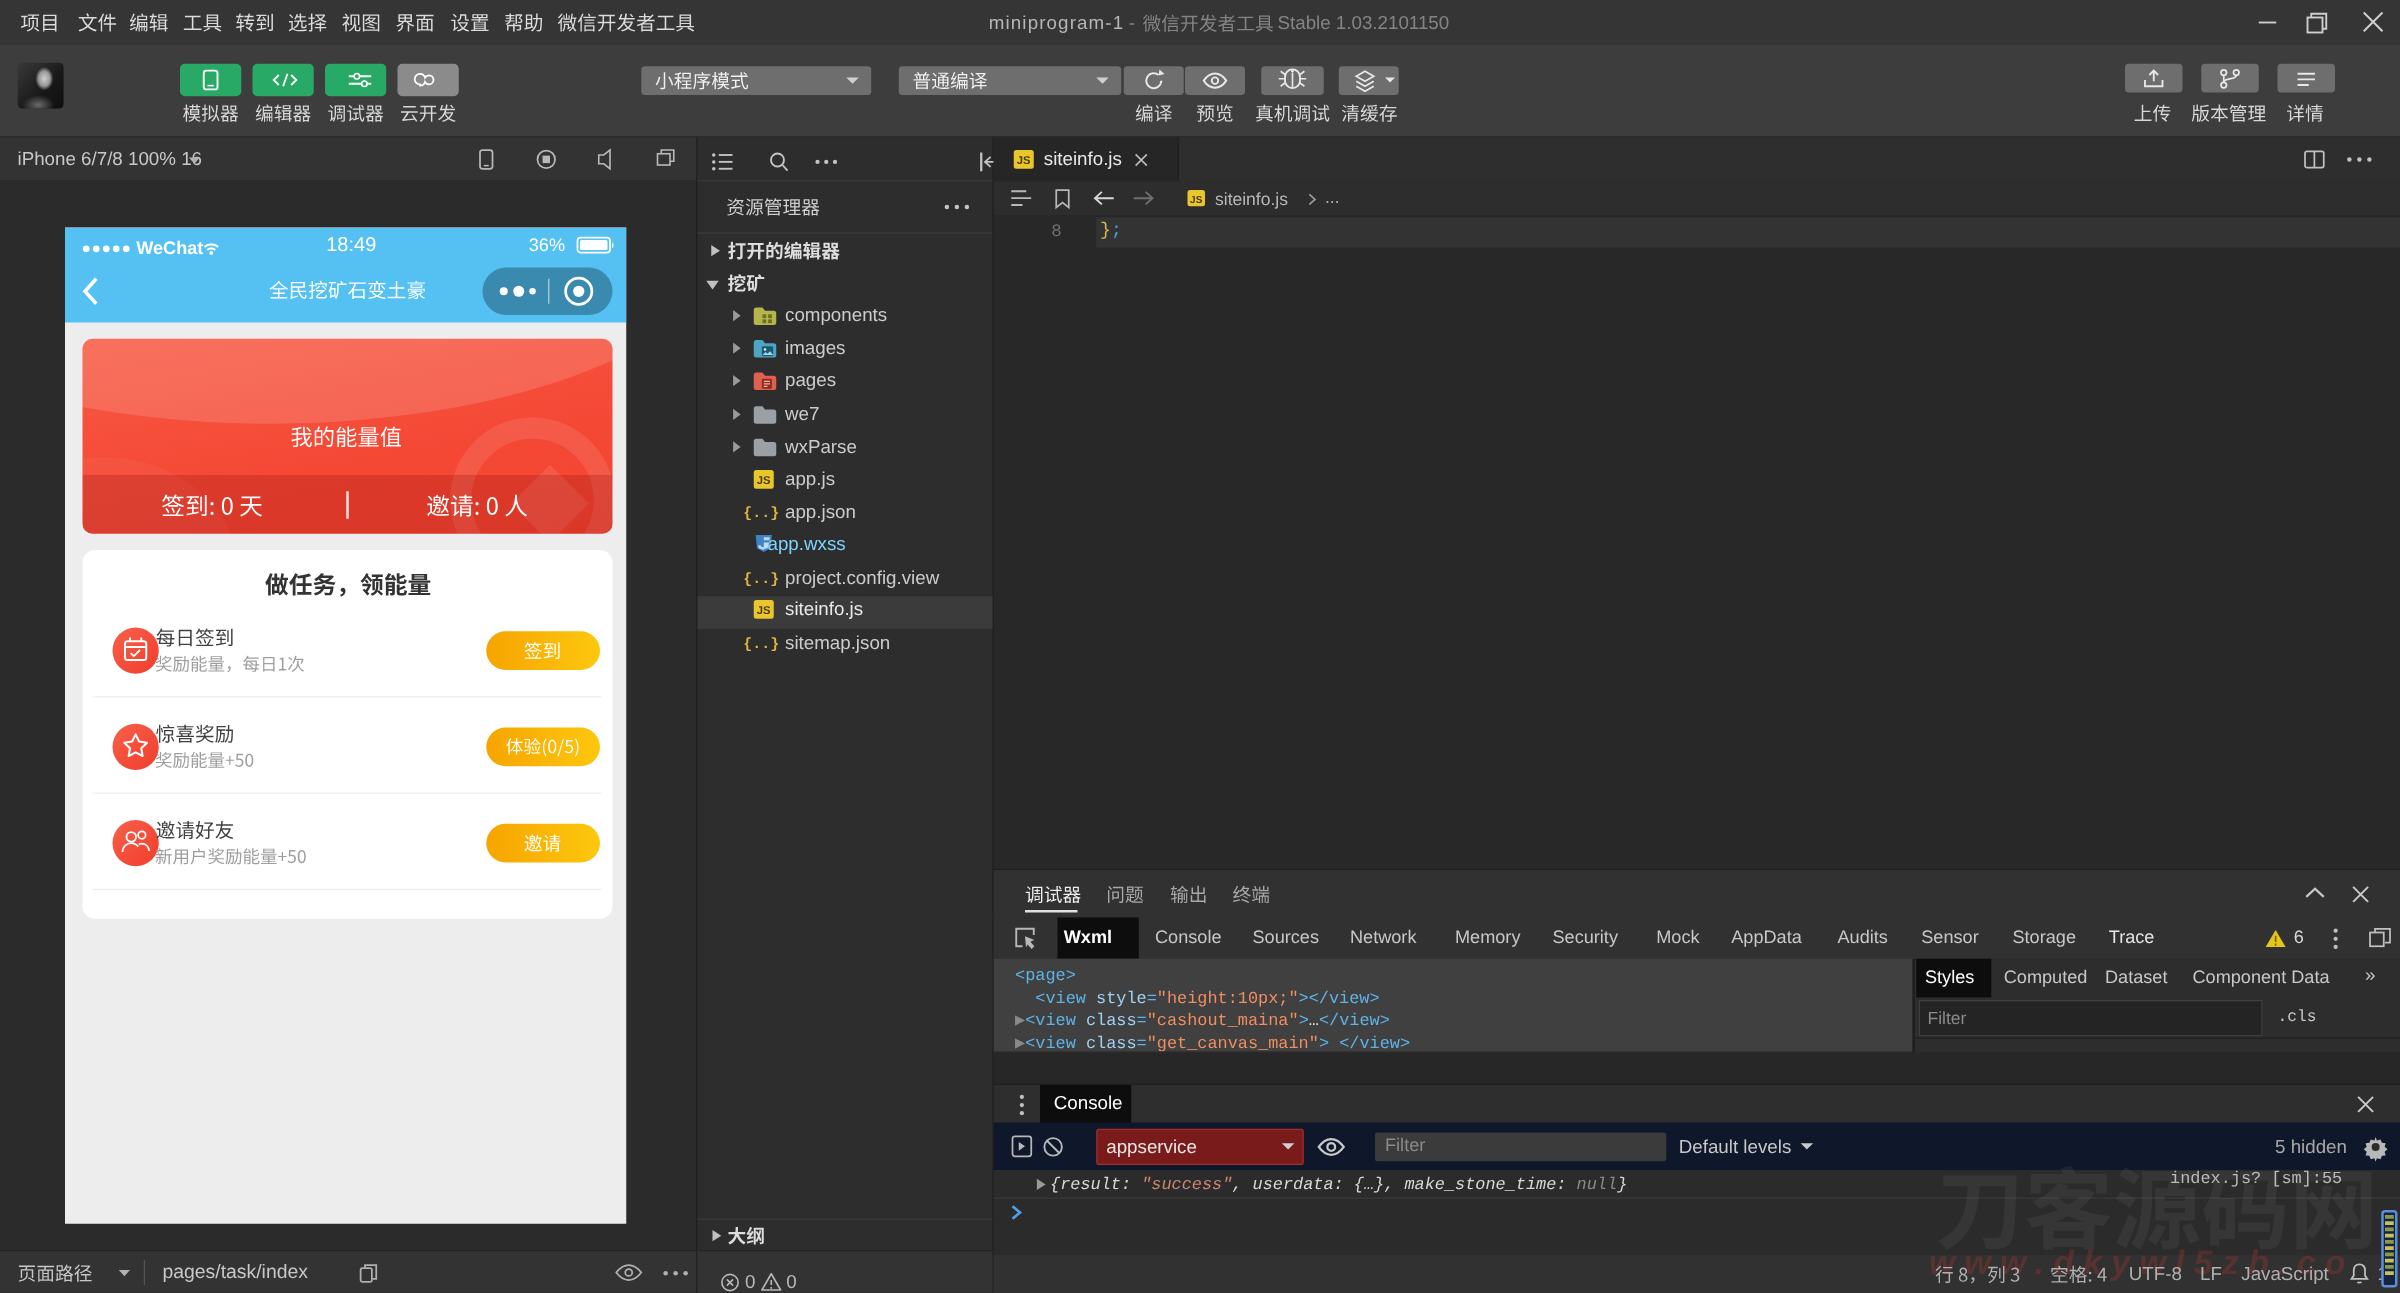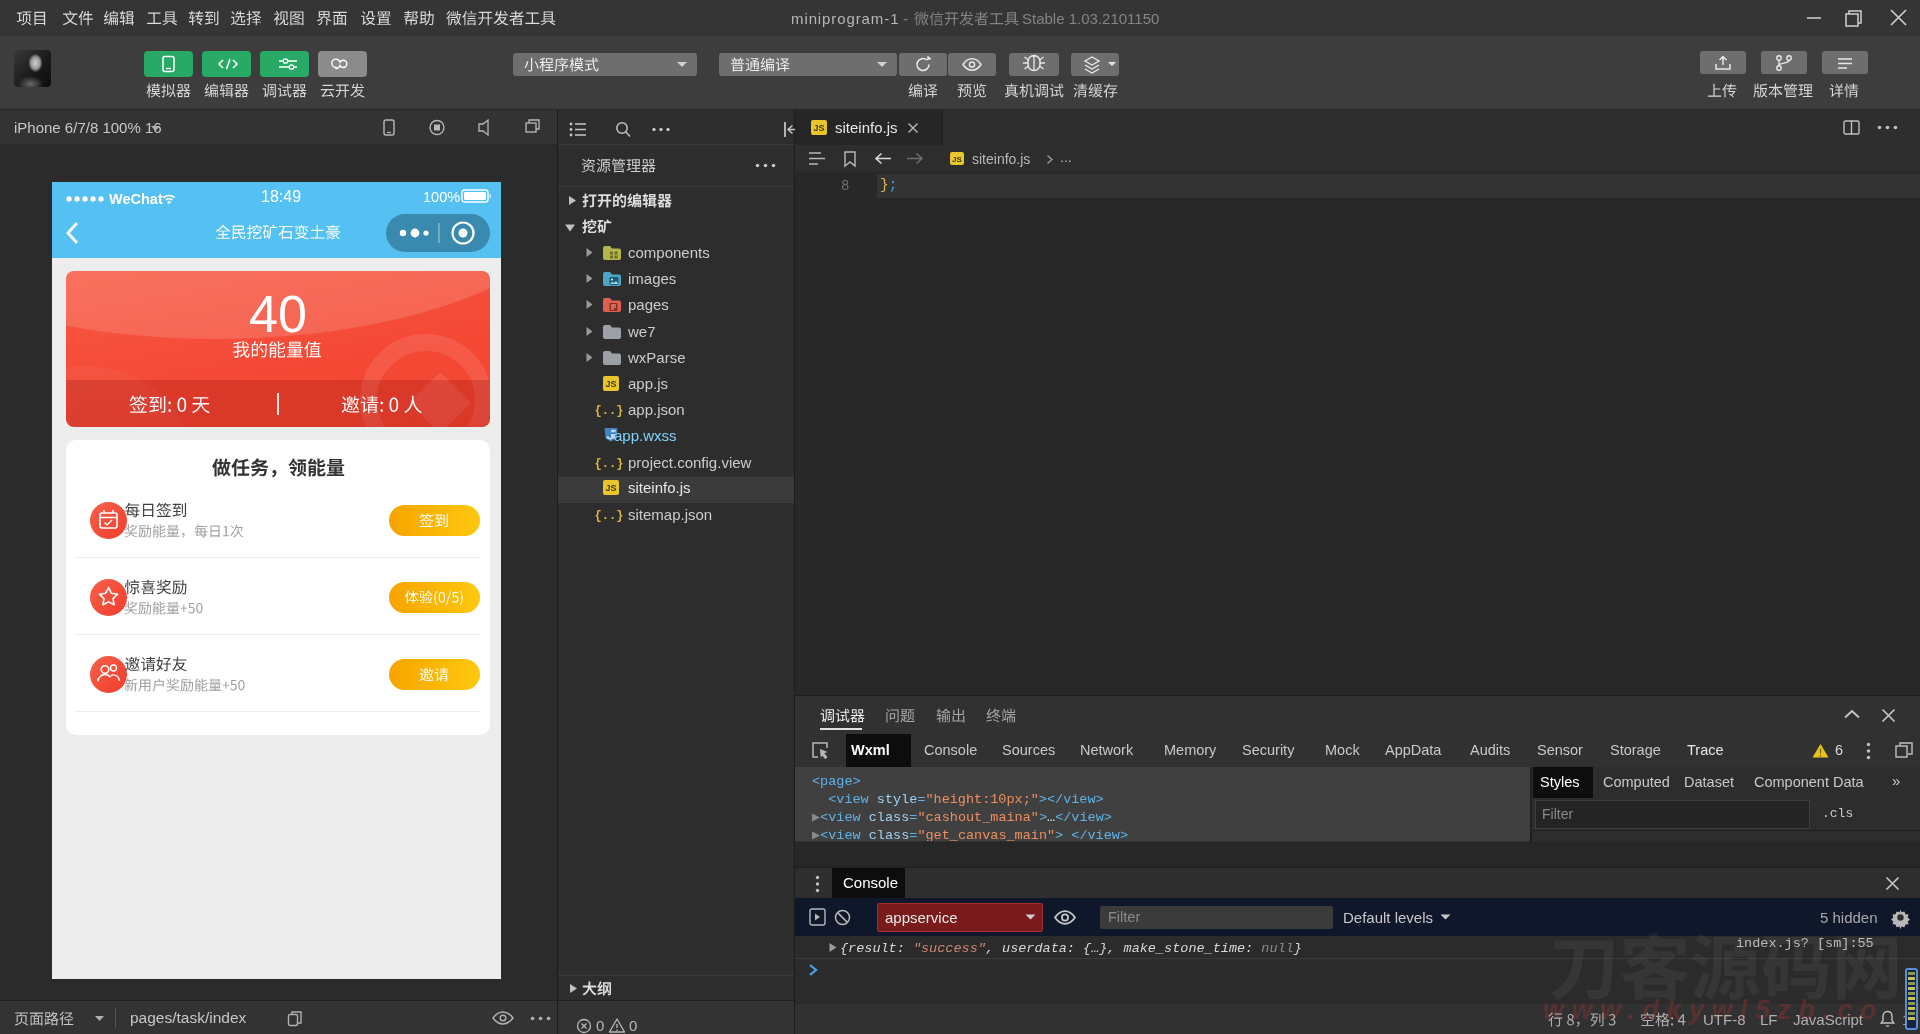--- a/index.html
+++ b/index.html
@@ -205,21 +205,21 @@
           <circle cx="13" cy="9" r="2.7" fill="#fff"></circle>
           <circle cx="21" cy="9" r="2.7" fill="#fff"></circle>
           <circle cx="29" cy="9" r="2.7" fill="#fff"></circle>
           <circle cx="37" cy="9" r="2.7" fill="#fff"></circle>
 <text x="45" y="13.5" font-family="Liberation Sans" font-size="14.5" font-weight="bold" fill="#fff">WeChat</text>
 <path d="M99.5 7.5a8.5 8.5 0 0 1 11 0" stroke="#fff" stroke-width="1.7" fill="none"></path>
           <path d="M101.7 10a5.3 5.3 0 0 1 6.6 0" stroke="#fff" stroke-width="1.7" fill="none"></path>
           <circle cx="105" cy="12.3" r="1.5" fill="#fff"></circle>
 </svg>
 <span class="abs" style="left:209px;top:6px;font-size:16px;color:#fff">18:49</span>
-<span class="abs" style="left:371px;top:7px;font-size:14.5px;color:#fff">100%</span>
+<span class="abs" style="left:371px;top:7px;font-size:14.5px;color:#fff">36%</span>
 <svg style="left:409px;top:7px" width="34" height="15" viewBox="0 0 34 15">
 <rect x="1" y="1" width="26" height="12" rx="2.5" stroke="#fff" stroke-width="1.4" fill="none"></rect>
           <rect x="3" y="3" width="22" height="8" rx="1.3" fill="#fff"></rect>
           <path d="M28.7 5v4.5c1.5-.3 1.5-4.2 0-4.5z" fill="#fff"></path>
 </svg>
 <svg style="left:13px;top:39px" width="14" height="24">
           <path d="M12 2L3 12l9 10" stroke="#fff" stroke-width="2.8" fill="none"></path>
         </svg>
 <svg style="position:absolute;left:162.0px;top:38.8px;" width="128" height="22" viewBox="0 -17.3 128 22.4">
           <path d="M7.9 -13.6C6.3 -11.1 3.3 -8.7 0.4 -7.4C0.7 -7.1 1.1 -6.7 1.2 -6.4C1.9 -6.7 2.5 -7.1 3.2 -7.5V-6.5H7.4V-4H3.2V-2.9H7.4V-0.3H1.2V0.8H14.9V-0.3H8.6V-2.9H12.9V-4H8.6V-6.5H12.9V-7.5C13.6 -7.1 14.2 -6.7 14.8 -6.4C15 -6.7 15.3 -7.1 15.6 -7.4C13 -8.7 10.7 -10.4 8.7 -12.7L8.9 -13.1ZM3.2 -7.5C5 -8.7 6.7 -10.2 8 -11.8C9.5 -10.1 11.1 -8.7 12.9 -7.5Z M17.7 1.4C18.1 1.1 18.7 0.9 23.6 -0.5C23.5 -0.8 23.4 -1.3 23.4 -1.6L19.1 -0.4V-4.4H23.9C24.9 -1.2 26.7 1.1 28.9 1.1C30 1.1 30.5 0.5 30.7 -1.9C30.4 -2 30 -2.2 29.7 -2.4C29.6 -0.8 29.4 -0.1 28.9 -0.1C27.5 -0.1 26 -1.8 25.2 -4.4H30.4V-5.5H24.9C24.7 -6.3 24.6 -7.1 24.5 -8H29.3V-12.6H17.9V-0.9C17.9 -0.2 17.4 0.1 17.1 0.3C17.3 0.5 17.6 1 17.7 1.4ZM23.6 -5.5H19.1V-8H23.3C23.4 -7.1 23.5 -6.3 23.6 -5.5ZM19.1 -11.5H28V-9.1H19.1Z M43 -9.1C44.1 -8.2 45.4 -7 46 -6.2L46.8 -6.9C46.2 -7.7 44.8 -8.9 43.8 -9.7ZM40.9 -9.6C40.1 -8.7 38.8 -7.7 37.6 -7.1C37.8 -6.9 38.2 -6.5 38.4 -6.3C39.6 -7 41 -8.1 41.9 -9.2ZM41.3 -13.3C41.6 -12.8 41.9 -12.1 42.1 -11.6H37.8V-8.9H38.9V-10.6H46V-8.9H47.2V-11.6H43.3L43.4 -11.6C43.2 -12.2 42.8 -13 42.4 -13.6ZM38.5 -6V-4.9H42.9C38.6 -2.1 38.5 -1.3 38.5 -0.6C38.5 0.3 39.2 0.8 40.7 0.8H45.3C46.6 0.8 47.1 0.4 47.2 -2.1C46.9 -2.2 46.5 -2.3 46.2 -2.5C46.1 -0.5 45.9 -0.3 45.3 -0.3H40.7C40 -0.3 39.6 -0.4 39.6 -0.8C39.6 -1.2 40 -1.9 45.5 -5.3C45.6 -5.4 45.6 -5.5 45.7 -5.6L44.9 -6L44.6 -6ZM34.7 -13.4V-10.2H32.7V-9.1H34.7V-5.8L32.6 -5.1L32.9 -4L34.7 -4.5V-0.2C34.7 0.1 34.6 0.1 34.4 0.1C34.2 0.1 33.6 0.1 32.9 0.1C33 0.5 33.2 1 33.2 1.3C34.3 1.3 34.9 1.2 35.3 1C35.7 0.8 35.8 0.5 35.8 -0.2V-4.9L37.5 -5.5L37.3 -6.6L35.8 -6.1V-9.1H37.3V-10.2H35.8V-13.4Z M58.1 -13.1C58.5 -12.5 58.9 -11.8 59.2 -11.3H55.6V-7.1C55.6 -4.8 55.5 -1.7 53.8 0.5C54.1 0.7 54.6 1 54.8 1.2C56.6 -1.1 56.8 -4.6 56.8 -7.1V-10.2H63.2V-11.3H60L60.4 -11.5C60.2 -12.1 59.7 -12.9 59.2 -13.5ZM48.8 -12.6V-11.5H50.8C50.4 -9 49.6 -6.8 48.5 -5.2C48.7 -4.9 49 -4.2 49 -3.9C49.3 -4.3 49.6 -4.8 49.9 -5.3V0.5H50.9V-0.7H54.3V-7.7H50.9C51.4 -8.9 51.7 -10.2 52 -11.5H54.7V-12.6ZM50.9 -6.6H53.2V-1.8H50.9Z M65.1 -12.2V-11.1H69.6C68.7 -8.2 66.9 -5.2 64.4 -3.3C64.7 -3.1 65 -2.6 65.2 -2.4C66.2 -3.1 67.1 -4.1 67.9 -5.1V1.3H69.1V0.2H76.7V1.2H78V-6.8H69.1C69.9 -8.2 70.5 -9.6 71 -11.1H79V-12.2ZM69.1 -1V-5.7H76.7V-1Z M83.6 -10.1C83.1 -8.9 82.3 -7.8 81.4 -7C81.7 -6.9 82.1 -6.5 82.4 -6.4C83.2 -7.2 84.1 -8.5 84.6 -9.8ZM91.1 -9.5C92 -8.5 93.2 -7.2 93.8 -6.3L94.7 -7C94.2 -7.8 93 -9.1 92 -10ZM86.9 -13.3C87.2 -12.8 87.5 -12.3 87.7 -11.8H81.1V-10.7H85.6V-5.9H86.8V-10.7H89.2V-5.9H90.4V-10.7H94.9V-11.8H89.1C88.9 -12.3 88.4 -13.1 88.1 -13.6ZM82.1 -5.4V-4.4H83.4C84.3 -3.1 85.4 -2 86.8 -1.2C85 -0.5 82.9 -0 80.8 0.3C81 0.5 81.3 1 81.4 1.3C83.7 0.9 86 0.4 88 -0.5C89.9 0.4 92.1 1 94.6 1.3C94.8 1 95 0.5 95.3 0.3C93 0 91 -0.5 89.2 -1.2C90.9 -2.1 92.3 -3.4 93.2 -4.9L92.4 -5.5L92.2 -5.4ZM84.7 -4.4H91.3C90.5 -3.3 89.4 -2.4 88 -1.7C86.7 -2.4 85.6 -3.3 84.7 -4.4Z M103.3 -13.4V-8.3H97.9V-7.1H103.3V-0.6H96.8V0.6H111.2V-0.6H104.6V-7.1H110.2V-8.3H104.6V-13.4Z M113.2 -7.2V-4.7H114.2V-6.4H125.8V-4.8H126.9V-7.2ZM116.4 -9.9H123.7V-8.8H116.4ZM115.2 -10.6V-8H125V-10.6ZM124.9 -4.5C123.9 -4 122.4 -3.3 121.1 -2.9C120.8 -3.5 120.3 -4 119.7 -4.5L120.2 -4.7H124.8V-5.6H115.2V-4.7H118.6C117.2 -4.2 115.4 -3.8 113.8 -3.5C114 -3.4 114.2 -2.9 114.3 -2.8C115.7 -3.1 117.4 -3.5 118.8 -4.1C119 -4 119.2 -3.8 119.3 -3.6C118 -2.7 115.6 -2 113.6 -1.7C113.8 -1.5 114 -1.2 114.1 -1C116 -1.3 118.4 -2.2 119.8 -3.2C119.9 -2.9 120.1 -2.8 120.2 -2.5C118.7 -1.2 115.8 -0.2 113.2 0.3C113.4 0.4 113.6 0.8 113.8 1.1C116.2 0.6 118.8 -0.5 120.5 -1.8C120.8 -0.9 120.6 -0.2 120.2 0.1C119.9 0.3 119.7 0.3 119.3 0.3C119 0.3 118.6 0.3 118.1 0.2C118.3 0.5 118.4 0.9 118.4 1.2C118.8 1.2 119.2 1.2 119.5 1.2C120.1 1.2 120.5 1.1 120.9 0.8C121.6 0.3 121.9 -0.8 121.5 -2.1L122.5 -2.4C123.3 -0.8 124.6 0.4 126.4 1C126.5 0.7 126.8 0.3 127.1 0.1C125.4 -0.4 124.1 -1.4 123.4 -2.8C124.2 -3.1 125 -3.4 125.7 -3.8ZM119.1 -13.3C119.3 -13 119.5 -12.6 119.6 -12.3H112.9V-11.4H127.1V-12.3H121C120.8 -12.7 120.6 -13.2 120.3 -13.6Z" fill="#ffffff"></path>
@@ -233,21 +233,20 @@
 <circle cx="77" cy="19" r="10.5" stroke="#fff" stroke-width="2.2" fill="none"></circle>
           <circle cx="77" cy="19" r="4.5" fill="#fff"></circle>
 </svg>
 </div>
 <div id="redcard">
 <div class="abs" style="left:-230px;top:-262px;width:760px;height:330px;border-radius:50%;background:rgba(255,255,255,0.14)"></div>
 <div class="abs" style="left:-90px;top:95px;width:215px;height:185px;border-radius:50%;background:rgba(255,255,255,0.045)"></div>
 <div class="abs" style="left:294px;top:63px;width:132px;height:132px;border-radius:50%;border:17px solid rgba(255,255,255,0.10)"></div>
 <div class="abs" style="left:352px;top:110px;width:44px;height:44px;background:rgba(255,255,255,0.10);transform:rotate(45deg)"></div>
 <div id="redstrip"></div>
-<div class="abs" style="left:0;top:13px;width:424px;text-align:center;font-size:52px;color:#fff;font-weight:500">40</div>
 <svg style="position:absolute;left:166.0px;top:66.4px;" width="90" height="25" viewBox="0 -19.4 90 25.2">
           <path d="M12.7 -13.9C13.7 -13 14.9 -11.7 15.5 -10.8L16.6 -11.6C16 -12.5 14.7 -13.8 13.7 -14.7ZM15 -7.7C14.4 -6.5 13.6 -5.4 12.6 -4.4C12.3 -5.6 12 -7 11.9 -8.5H17V-9.8H11.7C11.6 -11.4 11.5 -13.2 11.5 -15H10.1C10.1 -13.2 10.2 -11.4 10.3 -9.8H6.2V-13C7.3 -13.2 8.4 -13.5 9.2 -13.8L8.3 -14.9C6.6 -14.3 3.6 -13.6 1.1 -13.3C1.3 -12.9 1.5 -12.5 1.5 -12.1C2.6 -12.3 3.7 -12.5 4.9 -12.7V-9.8H1V-8.5H4.9V-5.3L0.7 -4.5L1.1 -3.1L4.9 -4V-0.3C4.9 0 4.8 0.1 4.4 0.1C4.1 0.1 3.1 0.1 1.9 0.1C2.1 0.5 2.3 1.1 2.4 1.5C3.9 1.5 4.9 1.4 5.4 1.2C6 1 6.2 0.6 6.2 -0.3V-4.3L9.5 -5.1L9.4 -6.3L6.2 -5.6V-8.5H10.5C10.7 -6.6 11 -4.8 11.5 -3.2C10.2 -2.1 8.7 -1 7.2 -0.3C7.5 -0 7.9 0.4 8.1 0.8C9.5 0.1 10.8 -0.8 11.9 -1.9C12.7 0.2 13.9 1.5 15.3 1.5C16.6 1.5 17.1 0.6 17.4 -2.4C17 -2.5 16.5 -2.8 16.2 -3.1C16.1 -0.8 15.9 0.1 15.4 0.1C14.5 0.1 13.7 -1 13 -2.9C14.3 -4.2 15.4 -5.7 16.2 -7.2Z M27.9 -7.6C28.9 -6.3 30.1 -4.5 30.7 -3.4L31.8 -4.1C31.2 -5.2 30 -6.9 29 -8.2ZM22.3 -15.2C22.2 -14.3 21.9 -13.1 21.6 -12.2H19.6V1H20.8V-0.4H25.8V-12.2H22.8C23.1 -13 23.5 -14 23.8 -14.9ZM20.8 -11H24.6V-7.2H20.8ZM20.8 -1.7V-6H24.6V-1.7ZM28.8 -15.2C28.2 -12.7 27.2 -10.2 26 -8.6C26.3 -8.4 26.9 -8.1 27.1 -7.8C27.7 -8.7 28.3 -9.8 28.8 -11H33.4C33.2 -3.8 32.9 -1 32.3 -0.4C32.1 -0.2 31.9 -0.1 31.6 -0.1C31.1 -0.1 30.1 -0.1 28.9 -0.2C29.1 0.1 29.3 0.7 29.3 1.1C30.3 1.1 31.4 1.2 32 1.1C32.7 1 33 0.9 33.5 0.3C34.2 -0.5 34.4 -3.3 34.7 -11.6C34.7 -11.8 34.7 -12.3 34.7 -12.3H29.3C29.6 -13.1 29.8 -14 30.1 -14.9Z M42.9 -7.6V-6H39.1V-7.6ZM37.8 -8.7V1.4H39.1V-2.2H42.9V-0.1C42.9 0.1 42.8 0.2 42.6 0.2C42.3 0.2 41.6 0.2 40.7 0.1C40.9 0.5 41.1 1 41.2 1.4C42.3 1.4 43.1 1.4 43.6 1.2C44.1 1 44.2 0.6 44.2 -0.1V-8.7ZM39.1 -4.9H42.9V-3.3H39.1ZM51.4 -13.8C50.4 -13.2 48.8 -12.6 47.2 -12.1V-15.1H45.9V-9.1C45.9 -7.6 46.4 -7.2 48.1 -7.2C48.5 -7.2 50.8 -7.2 51.2 -7.2C52.6 -7.2 53 -7.8 53.2 -10C52.8 -10.1 52.3 -10.3 52 -10.5C51.9 -8.7 51.8 -8.4 51.1 -8.4C50.6 -8.4 48.6 -8.4 48.2 -8.4C47.4 -8.4 47.2 -8.5 47.2 -9.1V-11C49 -11.5 50.9 -12.1 52.3 -12.8ZM51.7 -5.7C50.6 -5.1 48.9 -4.4 47.2 -3.8V-6.7H45.9V-0.6C45.9 0.9 46.4 1.3 48.1 1.3C48.5 1.3 50.9 1.3 51.3 1.3C52.8 1.3 53.2 0.6 53.3 -1.8C53 -1.9 52.4 -2.1 52.1 -2.3C52.1 -0.3 51.9 0.1 51.2 0.1C50.7 0.1 48.7 0.1 48.3 0.1C47.4 0.1 47.2 -0 47.2 -0.6V-2.7C49.1 -3.2 51.1 -3.9 52.5 -4.7ZM37.5 -10C37.9 -10.1 38.5 -10.2 43.5 -10.5C43.6 -10.2 43.8 -9.9 43.9 -9.6L45 -10.1C44.7 -11.2 43.6 -12.8 42.7 -14L41.6 -13.6C42.1 -13 42.5 -12.3 42.9 -11.6L39 -11.4C39.7 -12.3 40.5 -13.5 41.2 -14.7L39.8 -15.2C39.2 -13.8 38.2 -12.3 37.9 -12C37.6 -11.6 37.3 -11.3 37 -11.2C37.2 -10.9 37.4 -10.2 37.5 -10Z M58.5 -12H67.4V-11H58.5ZM58.5 -13.7H67.4V-12.8H58.5ZM57.2 -14.5V-10.2H68.8V-14.5ZM54.9 -9.4V-8.4H71.1V-9.4ZM58.1 -4.9H62.3V-3.9H58.1ZM63.6 -4.9H68V-3.9H63.6ZM58.1 -6.7H62.3V-5.7H58.1ZM63.6 -6.7H68V-5.7H63.6ZM54.8 -0.1V1H71.2V-0.1H63.6V-1.1H69.7V-2.1H63.6V-3H69.3V-7.6H56.9V-3H62.3V-2.1H56.4V-1.1H62.3V-0.1Z M82.8 -15.1C82.7 -14.6 82.6 -13.9 82.5 -13.3H77.9V-12.1H82.3C82.2 -11.5 82.1 -10.9 82 -10.4H78.9V-0.3H77.1V0.9H89.2V-0.3H87.6V-10.4H83.2C83.4 -10.9 83.5 -11.5 83.6 -12.1H88.7V-13.3H83.9L84.2 -15ZM80.1 -0.3V-1.7H86.4V-0.3ZM80.1 -6.8H86.4V-5.3H80.1ZM80.1 -7.8V-9.3H86.4V-7.8ZM80.1 -4.3H86.4V-2.7H80.1ZM76.8 -15.1C75.8 -12.4 74.2 -9.7 72.6 -7.9C72.8 -7.6 73.2 -6.9 73.3 -6.6C73.9 -7.2 74.4 -7.8 74.9 -8.5V1.4H76.1V-10.6C76.8 -11.9 77.5 -13.3 78 -14.7Z" fill="#ffffff"></path>
         </svg>
 <svg style="position:absolute;left:63.3px;top:119.7px;" width="81" height="27" viewBox="0 -20.5 81 26.6">
           <path d="M8.1 -5.3C8.7 -4.1 9.5 -2.4 9.7 -1.4L10.9 -1.9C10.7 -2.9 9.9 -4.5 9.2 -5.7ZM3.3 -4.8C4.2 -3.6 5.1 -2.1 5.4 -1.1L6.6 -1.7C6.3 -2.6 5.3 -4.2 4.5 -5.3ZM13.3 -7.7H5.6V-6.4H13.3ZM10.9 -16.1C10.4 -14.7 9.6 -13.3 8.5 -12.4C8.7 -12.3 9.1 -12.1 9.3 -11.9C7.4 -9.8 3.9 -8 0.7 -7C1 -6.7 1.3 -6.3 1.5 -5.9C2.9 -6.3 4.3 -6.9 5.6 -7.7C7 -8.4 8.4 -9.4 9.5 -10.4C11.5 -8.6 14.7 -6.9 17.4 -6.1C17.6 -6.4 18 -7 18.3 -7.2C15.5 -7.9 12.1 -9.5 10.3 -11.1L10.7 -11.6L10 -12C10.3 -12.3 10.6 -12.7 10.9 -13.1H12.6C13.3 -12.3 13.9 -11.2 14.1 -10.6L15.5 -10.9C15.2 -11.5 14.7 -12.4 14.2 -13.1H17.8V-14.3H11.6C11.9 -14.8 12.1 -15.2 12.3 -15.7ZM3.5 -16.1C2.9 -14.2 1.9 -12.3 0.7 -11.1C1 -10.9 1.6 -10.5 1.9 -10.3C2.5 -11.1 3.2 -12 3.7 -13.1H4.6C5.1 -12.3 5.5 -11.3 5.7 -10.6L7 -11C6.8 -11.6 6.4 -12.4 6 -13.1H9.1V-14.3H4.3C4.5 -14.8 4.7 -15.2 4.9 -15.7ZM14.4 -5.6C13.6 -3.8 12.5 -1.7 11.4 -0.2H1.2V1H17.7V-0.2H13C13.9 -1.7 14.9 -3.6 15.7 -5.3Z M31.2 -14.3V-2.8H32.5V-14.3ZM34.9 -15.7V-0.7C34.9 -0.4 34.8 -0.3 34.5 -0.3C34.2 -0.3 33.2 -0.3 32 -0.3C32.3 0.1 32.5 0.7 32.6 1.1C34 1.1 35 1.1 35.5 0.8C36.1 0.6 36.3 0.2 36.3 -0.7V-15.7ZM20.2 -0.8 20.5 0.6C23 0.1 26.6 -0.6 30 -1.3L29.9 -2.5L25.9 -1.8V-4.8H29.7V-6H25.9V-8.1H24.6V-6H20.8V-4.8H24.6V-1.6ZM21.3 -8.3C21.7 -8.5 22.4 -8.6 28.4 -9.2C28.6 -8.8 28.9 -8.4 29 -8L30.1 -8.7C29.6 -9.8 28.3 -11.6 27.2 -12.8L26.2 -12.2C26.7 -11.6 27.2 -11 27.6 -10.3L22.8 -9.9C23.5 -10.9 24.3 -12.2 25 -13.5H30.1V-14.7H20.3V-13.5H23.4C22.8 -12.1 22 -10.9 21.7 -10.5C21.4 -10.1 21.1 -9.7 20.8 -9.7C21 -9.3 21.2 -8.6 21.3 -8.3Z M40.6 -7.4C41.3 -7.4 41.9 -7.9 41.9 -8.7C41.9 -9.5 41.3 -10.1 40.6 -10.1C39.9 -10.1 39.4 -9.5 39.4 -8.7C39.4 -7.9 39.9 -7.4 40.6 -7.4ZM40.6 0.2C41.3 0.2 41.9 -0.3 41.9 -1.1C41.9 -1.9 41.3 -2.4 40.6 -2.4C39.9 -2.4 39.4 -1.9 39.4 -1.1C39.4 -0.3 39.9 0.2 40.6 0.2Z M52.8 0.2C55.5 0.2 57.2 -2.1 57.2 -7C57.2 -11.8 55.5 -14.2 52.8 -14.2C50.2 -14.2 48.5 -11.8 48.5 -7C48.5 -2.1 50.2 0.2 52.8 0.2ZM52.8 -1.2C51.2 -1.2 50.2 -2.9 50.2 -7C50.2 -11.1 51.2 -12.8 52.8 -12.8C54.4 -12.8 55.5 -11.1 55.5 -7C55.5 -2.9 54.4 -1.2 52.8 -1.2Z M63.6 -8.6V-7.2H70.6C69.9 -4.5 68 -1.7 63.1 0.3C63.4 0.6 63.9 1.1 64.1 1.5C68.9 -0.5 71 -3.3 71.9 -6.1C73.4 -2.4 75.9 0.2 79.7 1.5C79.9 1.1 80.4 0.5 80.7 0.2C76.8 -0.9 74.2 -3.6 72.9 -7.2H80.1V-8.6H72.4C72.4 -9.4 72.5 -10.1 72.5 -10.8V-13.1H79.3V-14.5H64.3V-13.1H71V-10.8C71 -10.1 70.9 -9.4 70.9 -8.6Z" fill="#ffffff"></path>
         </svg>
 <div class="abs" style="left:211px;top:122px;width:1.5px;height:22px;background:rgba(255,255,255,0.85)"></div>
 <svg style="position:absolute;left:275.3px;top:119.7px;" width="81" height="27" viewBox="0 -20.5 81 26.6">
           <path d="M7.1 -11.3H10.2V-10.1H7.1ZM7.1 -13.3H10.2V-12.2H7.1ZM1.3 -14.5C2.3 -13.5 3.4 -12.1 3.9 -11.2L5.1 -11.9C4.6 -12.8 3.4 -14.2 2.4 -15.2ZM7.7 -8.7C7.8 -8.5 8 -8.2 8.2 -7.9H5.3V-6.9H7.1C7 -4.9 6.6 -3.2 5.3 -2.3C5.5 -2.1 5.9 -1.7 6 -1.4C7.1 -2.2 7.7 -3.3 8.1 -4.7H10.2C10.1 -3.3 10 -2.8 9.8 -2.6C9.7 -2.5 9.6 -2.4 9.4 -2.5C9.2 -2.5 8.8 -2.5 8.2 -2.5C8.4 -2.2 8.5 -1.8 8.5 -1.5C9.1 -1.5 9.6 -1.5 9.9 -1.5C10.3 -1.5 10.5 -1.6 10.8 -1.9C11.1 -2.2 11.3 -3.1 11.4 -5.3C11.4 -5.5 11.4 -5.8 11.4 -5.8H8.2L8.3 -6.9H12V-7.9H9.6C9.4 -8.3 9.1 -8.7 8.8 -9.1H11.4L11.3 -8.9C11.6 -8.8 12.1 -8.4 12.3 -8.2C12.9 -9.2 13.4 -10.4 13.8 -11.7H16C15.8 -10 15.5 -8.4 15 -7C14.6 -7.8 14 -8.5 13.5 -9.2L12.6 -8.6C13.2 -7.7 13.9 -6.7 14.5 -5.6C13.8 -4.1 12.8 -2.9 11.4 -1.9C11.7 -1.7 12.1 -1.2 12.3 -1C13.5 -1.9 14.5 -3.1 15.2 -4.4C15.9 -3.4 16.4 -2.3 16.8 -1.5L17.8 -2.2C17.4 -3.2 16.7 -4.4 15.9 -5.7C16.5 -7.4 17 -9.4 17.2 -11.7H18.1V-13H14.1C14.3 -13.9 14.5 -14.8 14.6 -15.7L13.5 -15.9C13.1 -13.4 12.5 -10.9 11.5 -9.2V-14.3H9L9.6 -15.8L8.2 -16C8.1 -15.5 8 -14.9 7.8 -14.3H5.9V-9.1H8.7ZM4.6 -9H0.9V-7.6H3.2V-2.3C2.5 -2 1.6 -1.1 0.8 -0.1L1.7 1.2C2.5 -0.1 3.3 -1.3 3.9 -1.3C4.3 -1.3 4.9 -0.6 5.7 -0.1C7 0.7 8.6 0.9 11.1 0.9C12.9 0.9 16.5 0.8 17.9 0.7C17.9 0.3 18.1 -0.3 18.3 -0.7C16.4 -0.5 13.5 -0.3 11.1 -0.3C8.9 -0.3 7.3 -0.5 6 -1.3C5.3 -1.7 4.9 -2.1 4.6 -2.3Z M21 -14.7C22 -13.8 23.3 -12.5 23.9 -11.7L24.8 -12.7C24.2 -13.5 23 -14.7 21.9 -15.5ZM19.8 -10V-8.6H22.6V-1.7C22.6 -0.8 22.1 -0.3 21.7 -0C22 0.2 22.4 0.8 22.5 1.2C22.8 0.8 23.3 0.4 26.5 -2.1C26.3 -2.4 26.1 -2.9 26 -3.3L24 -1.8V-10ZM28.4 -4H34.4V-2.5H28.4ZM28.4 -5V-6.5H34.4V-5ZM30.7 -16V-14.5H26.3V-13.4H30.7V-12.2H26.7V-11.1H30.7V-9.8H25.7V-8.7H37.2V-9.8H32.1V-11.1H36.1V-12.2H32.1V-13.4H36.7V-14.5H32.1V-16ZM27.1 -7.6V1.5H28.4V-1.4H34.4V-0.1C34.4 0.1 34.3 0.2 34 0.2C33.7 0.2 32.8 0.2 31.9 0.2C32.1 0.6 32.2 1.1 32.3 1.4C33.6 1.4 34.5 1.4 35 1.2C35.6 1 35.7 0.6 35.7 -0.1V-7.6Z M40.6 -7.4C41.3 -7.4 41.9 -7.9 41.9 -8.7C41.9 -9.5 41.3 -10.1 40.6 -10.1C39.9 -10.1 39.4 -9.5 39.4 -8.7C39.4 -7.9 39.9 -7.4 40.6 -7.4ZM40.6 0.2C41.3 0.2 41.9 -0.3 41.9 -1.1C41.9 -1.9 41.3 -2.4 40.6 -2.4C39.9 -2.4 39.4 -1.9 39.4 -1.1C39.4 -0.3 39.9 0.2 40.6 0.2Z M52.8 0.2C55.5 0.2 57.2 -2.1 57.2 -7C57.2 -11.8 55.5 -14.2 52.8 -14.2C50.2 -14.2 48.5 -11.8 48.5 -7C48.5 -2.1 50.2 0.2 52.8 0.2ZM52.8 -1.2C51.2 -1.2 50.2 -2.9 50.2 -7C50.2 -11.1 51.2 -12.8 52.8 -12.8C54.4 -12.8 55.5 -11.1 55.5 -7C55.5 -2.9 54.4 -1.2 52.8 -1.2Z M71 -15.9C71 -13 71.1 -3.7 63.2 0.3C63.6 0.6 64 1.1 64.3 1.4C69 -1 71 -5.3 71.9 -9.1C72.8 -5.6 74.9 -0.9 79.6 1.4C79.9 1 80.3 0.5 80.7 0.2C73.9 -2.9 72.8 -10.8 72.5 -13.1C72.6 -14.2 72.6 -15.2 72.6 -15.9Z" fill="#ffffff"></path>
         </svg>

